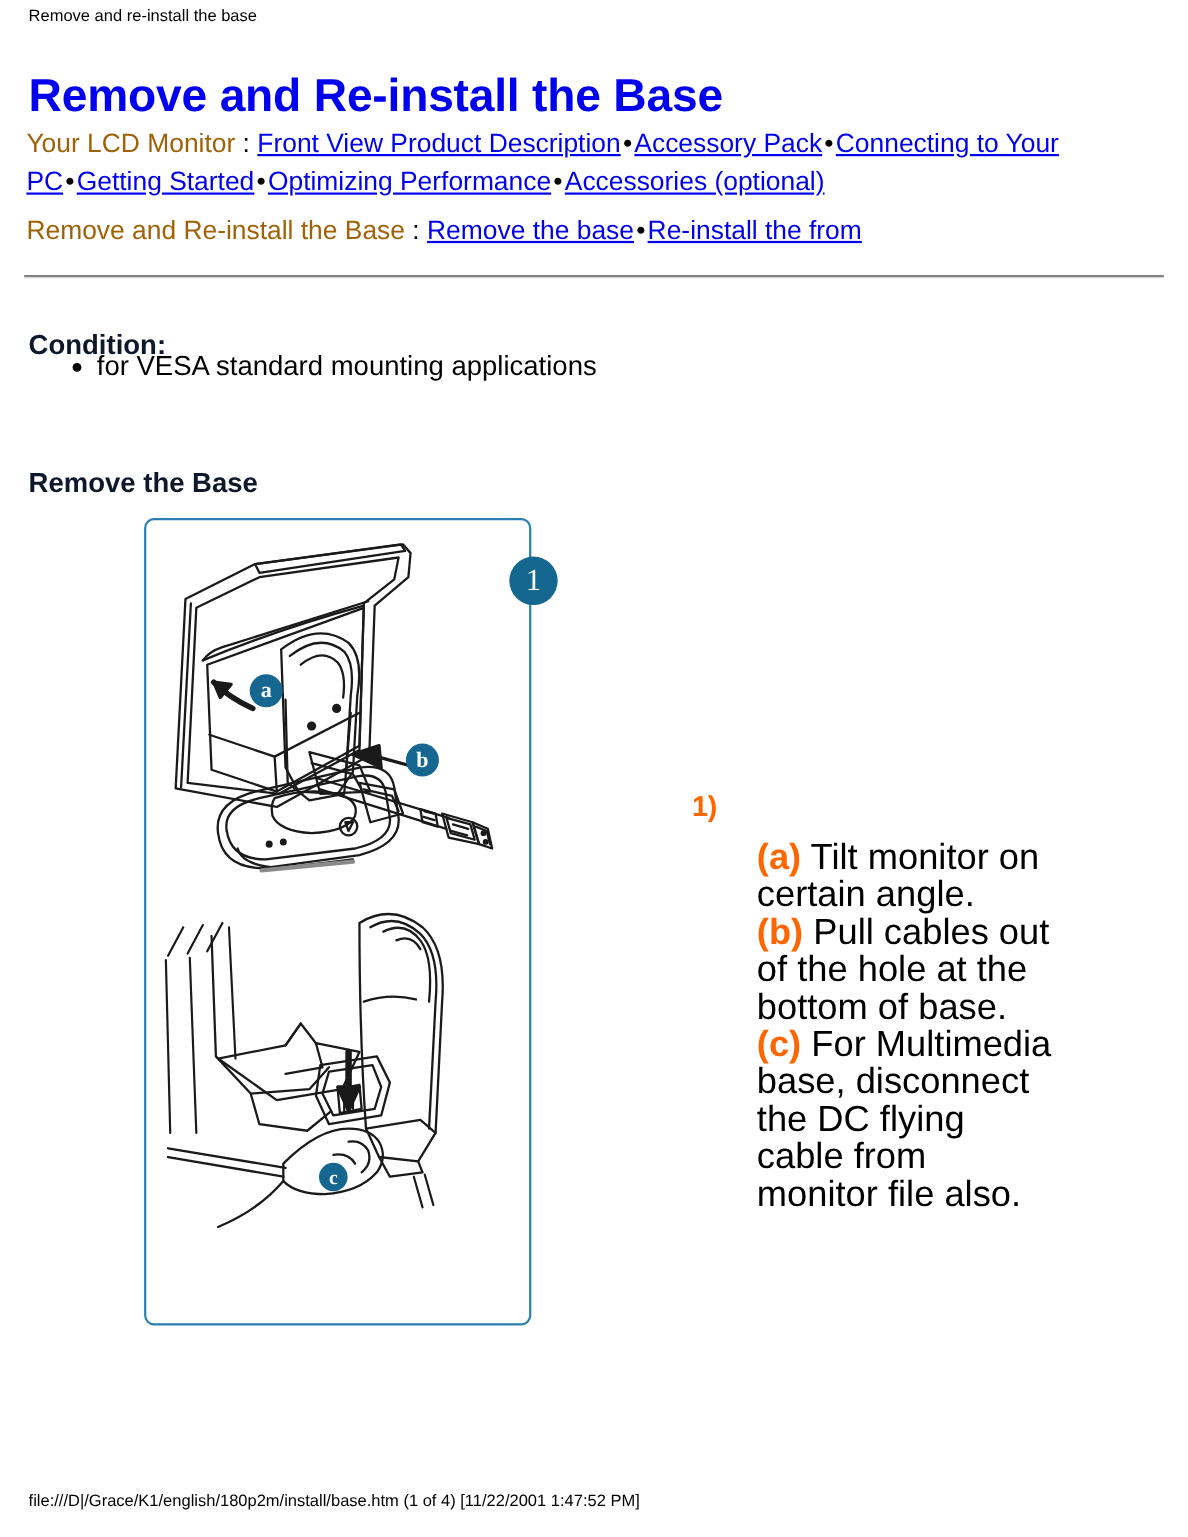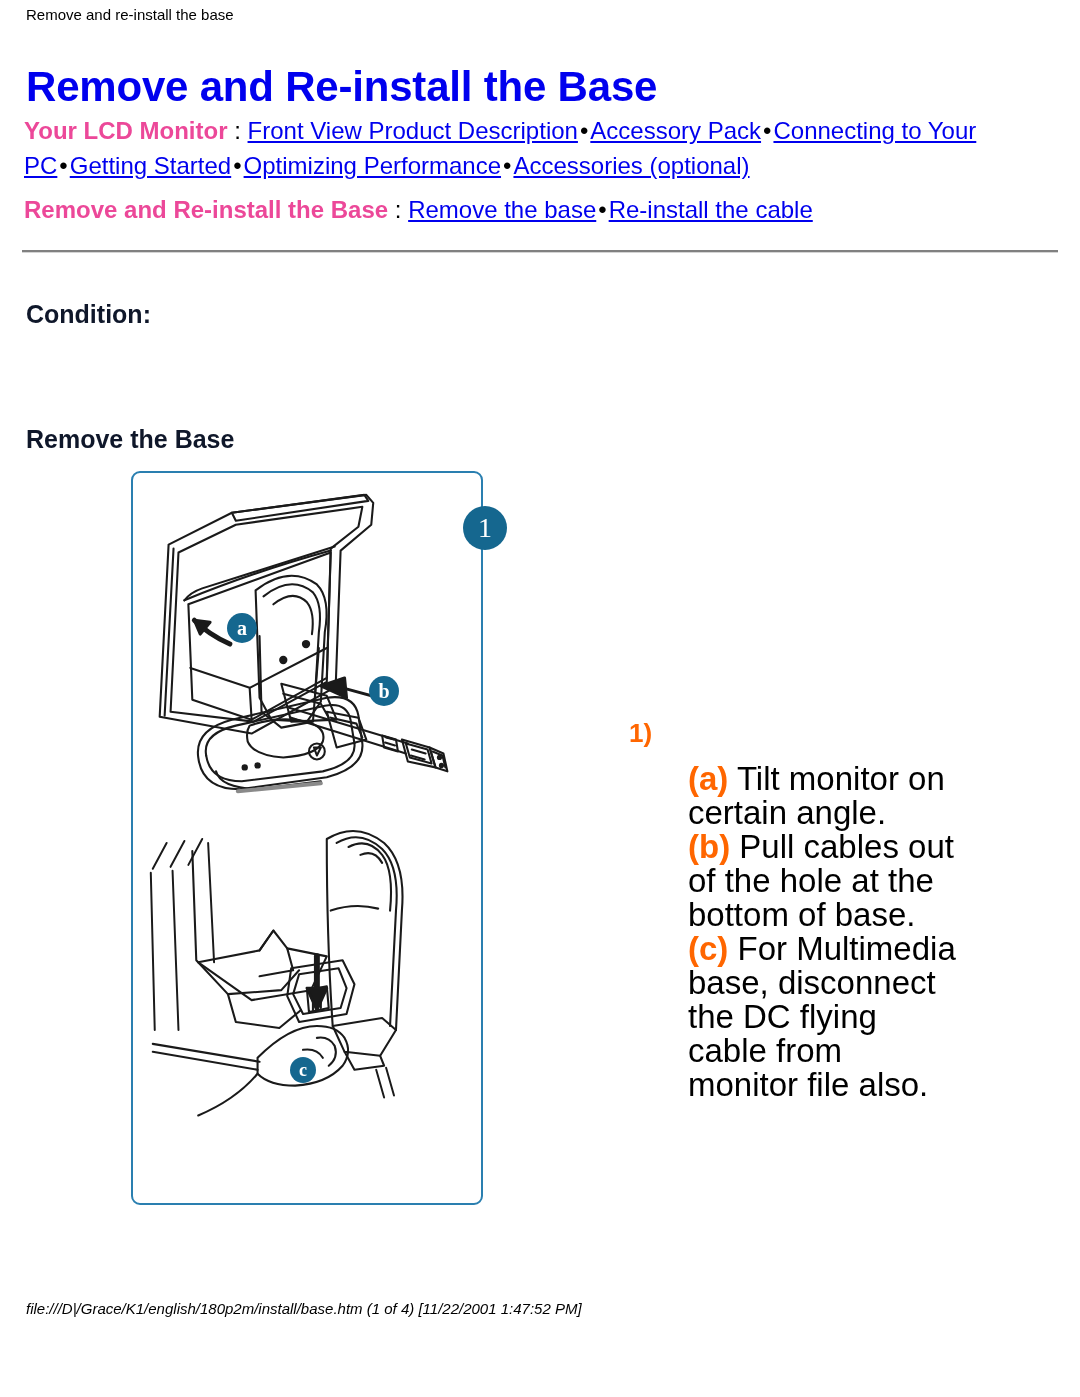--- a/index.html
+++ b/index.html
@@ -46,22 +46,22 @@
     left: 24px;
     width: 1020px;
     font-size: 24px;
     line-height: 35px;
     color: #000;
   }
   #nav-primary { top: 113px; }
   #nav-secondary { top: 192px; }
 
   .nav-lead {
-    font-weight: bold;
-    color: #ec4899;
+    font-weight: normal;
+    color: #a16207;
   }
   .nav-colon { color: #000; }
   .nav-link {
     color: #0000ee;
     text-decoration: underline;
     cursor: pointer;
     text-align: center;
   }
   .nav-sep {
     color: #000;
@@ -208,48 +208,48 @@
   }
   .step-label {
     color: #ff6600;
     font-weight: bold;
   }
 
   
   .footer-path {
     position: absolute;
     left: 26px;
-    top: 1300px;
+    top: 1356px;
     font-size: 15px;
     line-height: 18px;
     color: #000;
     white-space: nowrap;
-    font-style: italic;
   }
 </style>
 </head>
 <body>
 
 <div class="running-header">Remove and re-install the base</div>
 
 <h1 class="page-title">Remove and Re-install the Base</h1>
 
 <div class="nav-block" id="nav-primary">
   <span class="nav-lead">Your LCD Monitor</span><span class="nav-colon"> : </span><a class="nav-link">Front View Product Description</a><span class="nav-sep">•</span><a class="nav-link">Accessory Pack</a><span class="nav-sep">•</span><a class="nav-link">Connecting to Your PC</a><span class="nav-sep">•</span><a class="nav-link">Getting Started</a><span class="nav-sep">•</span><a class="nav-link">Optimizing Performance</a><span class="nav-sep">•</span><a class="nav-link">Accessories (optional)</a>
 </div>
 
 <div class="nav-block" id="nav-secondary">
-  <span class="nav-lead">Remove and Re-install the Base</span><span class="nav-colon"> : </span><a class="nav-link">Remove the base</a><span class="nav-sep">•</span><a class="nav-link">Re-install the cable</a>
+  <span class="nav-lead">Remove and Re-install the Base</span><span class="nav-colon"> : </span><a class="nav-link">Remove the base</a><span class="nav-sep">•</span><a class="nav-link">Re-install the from</a>
 </div>
 
 <div class="divider"></div>
 
 <h2 class="section-heading" id="heading-condition">Condition:</h2>
 
 <ul class="bullets">
+  <li>for VESA standard mounting applications</li>
 </ul>
 
 <h2 class="section-heading" id="heading-remove-base">Remove the Base</h2>
 
 <div class="illustration-frame">
   <svg class="illustration-svg" viewBox="0 0 352 734" preserveAspectRatio="none">
     <g fill="none" stroke="#1a1a1a" stroke-width="2.1" stroke-linejoin="round" stroke-linecap="round">
 
       <path d="M27 245 L36 72 L100 40 L236 22 L243 30 L241 52 L210 78 L205 215 L120 262 Z"></path>
 

